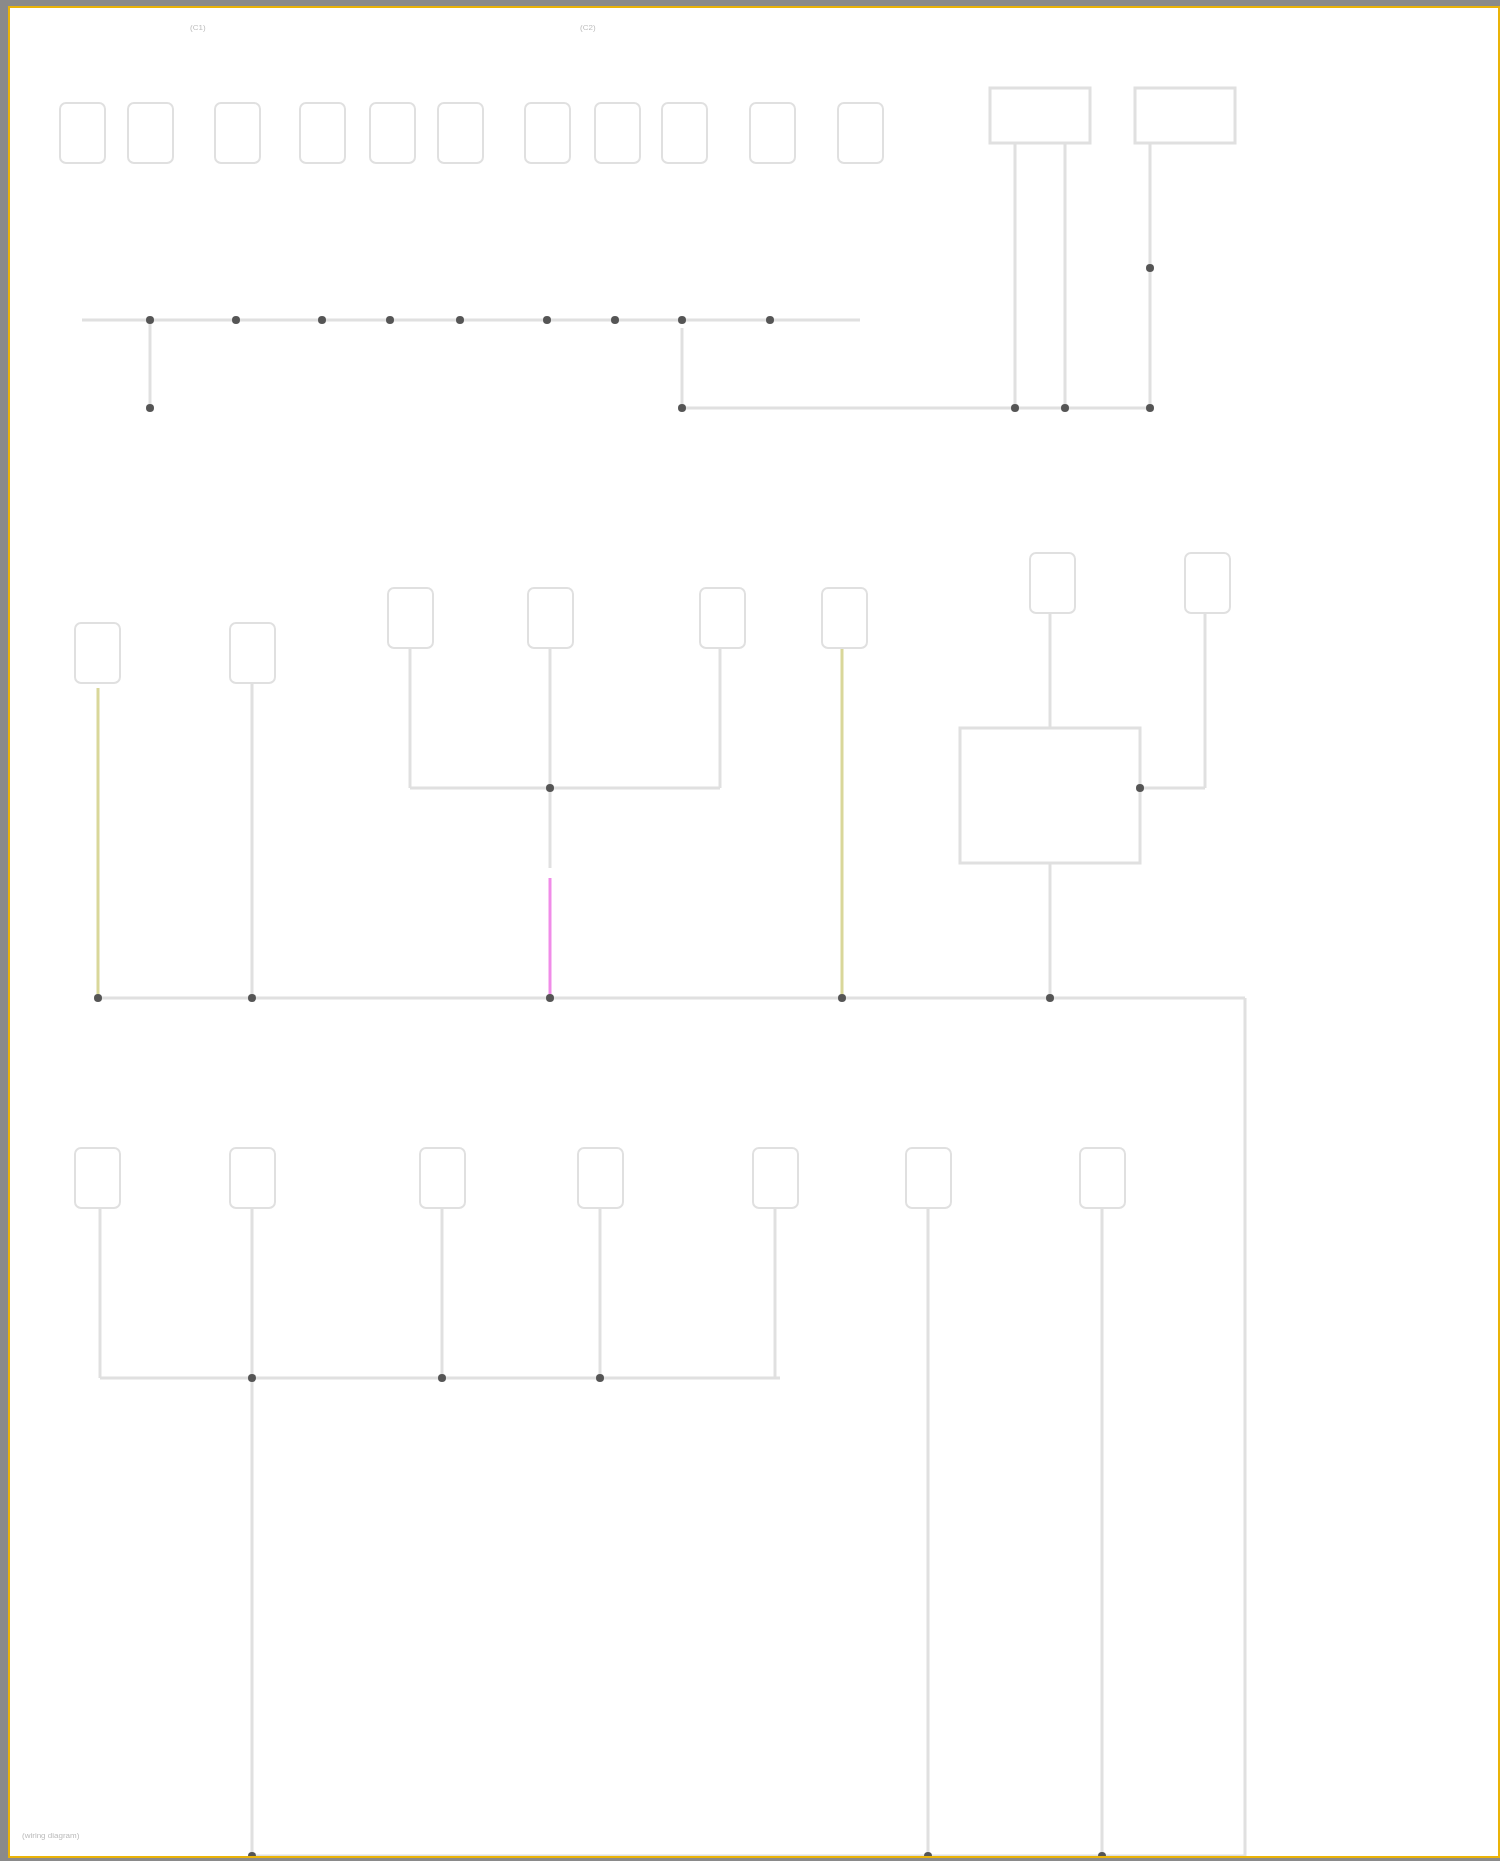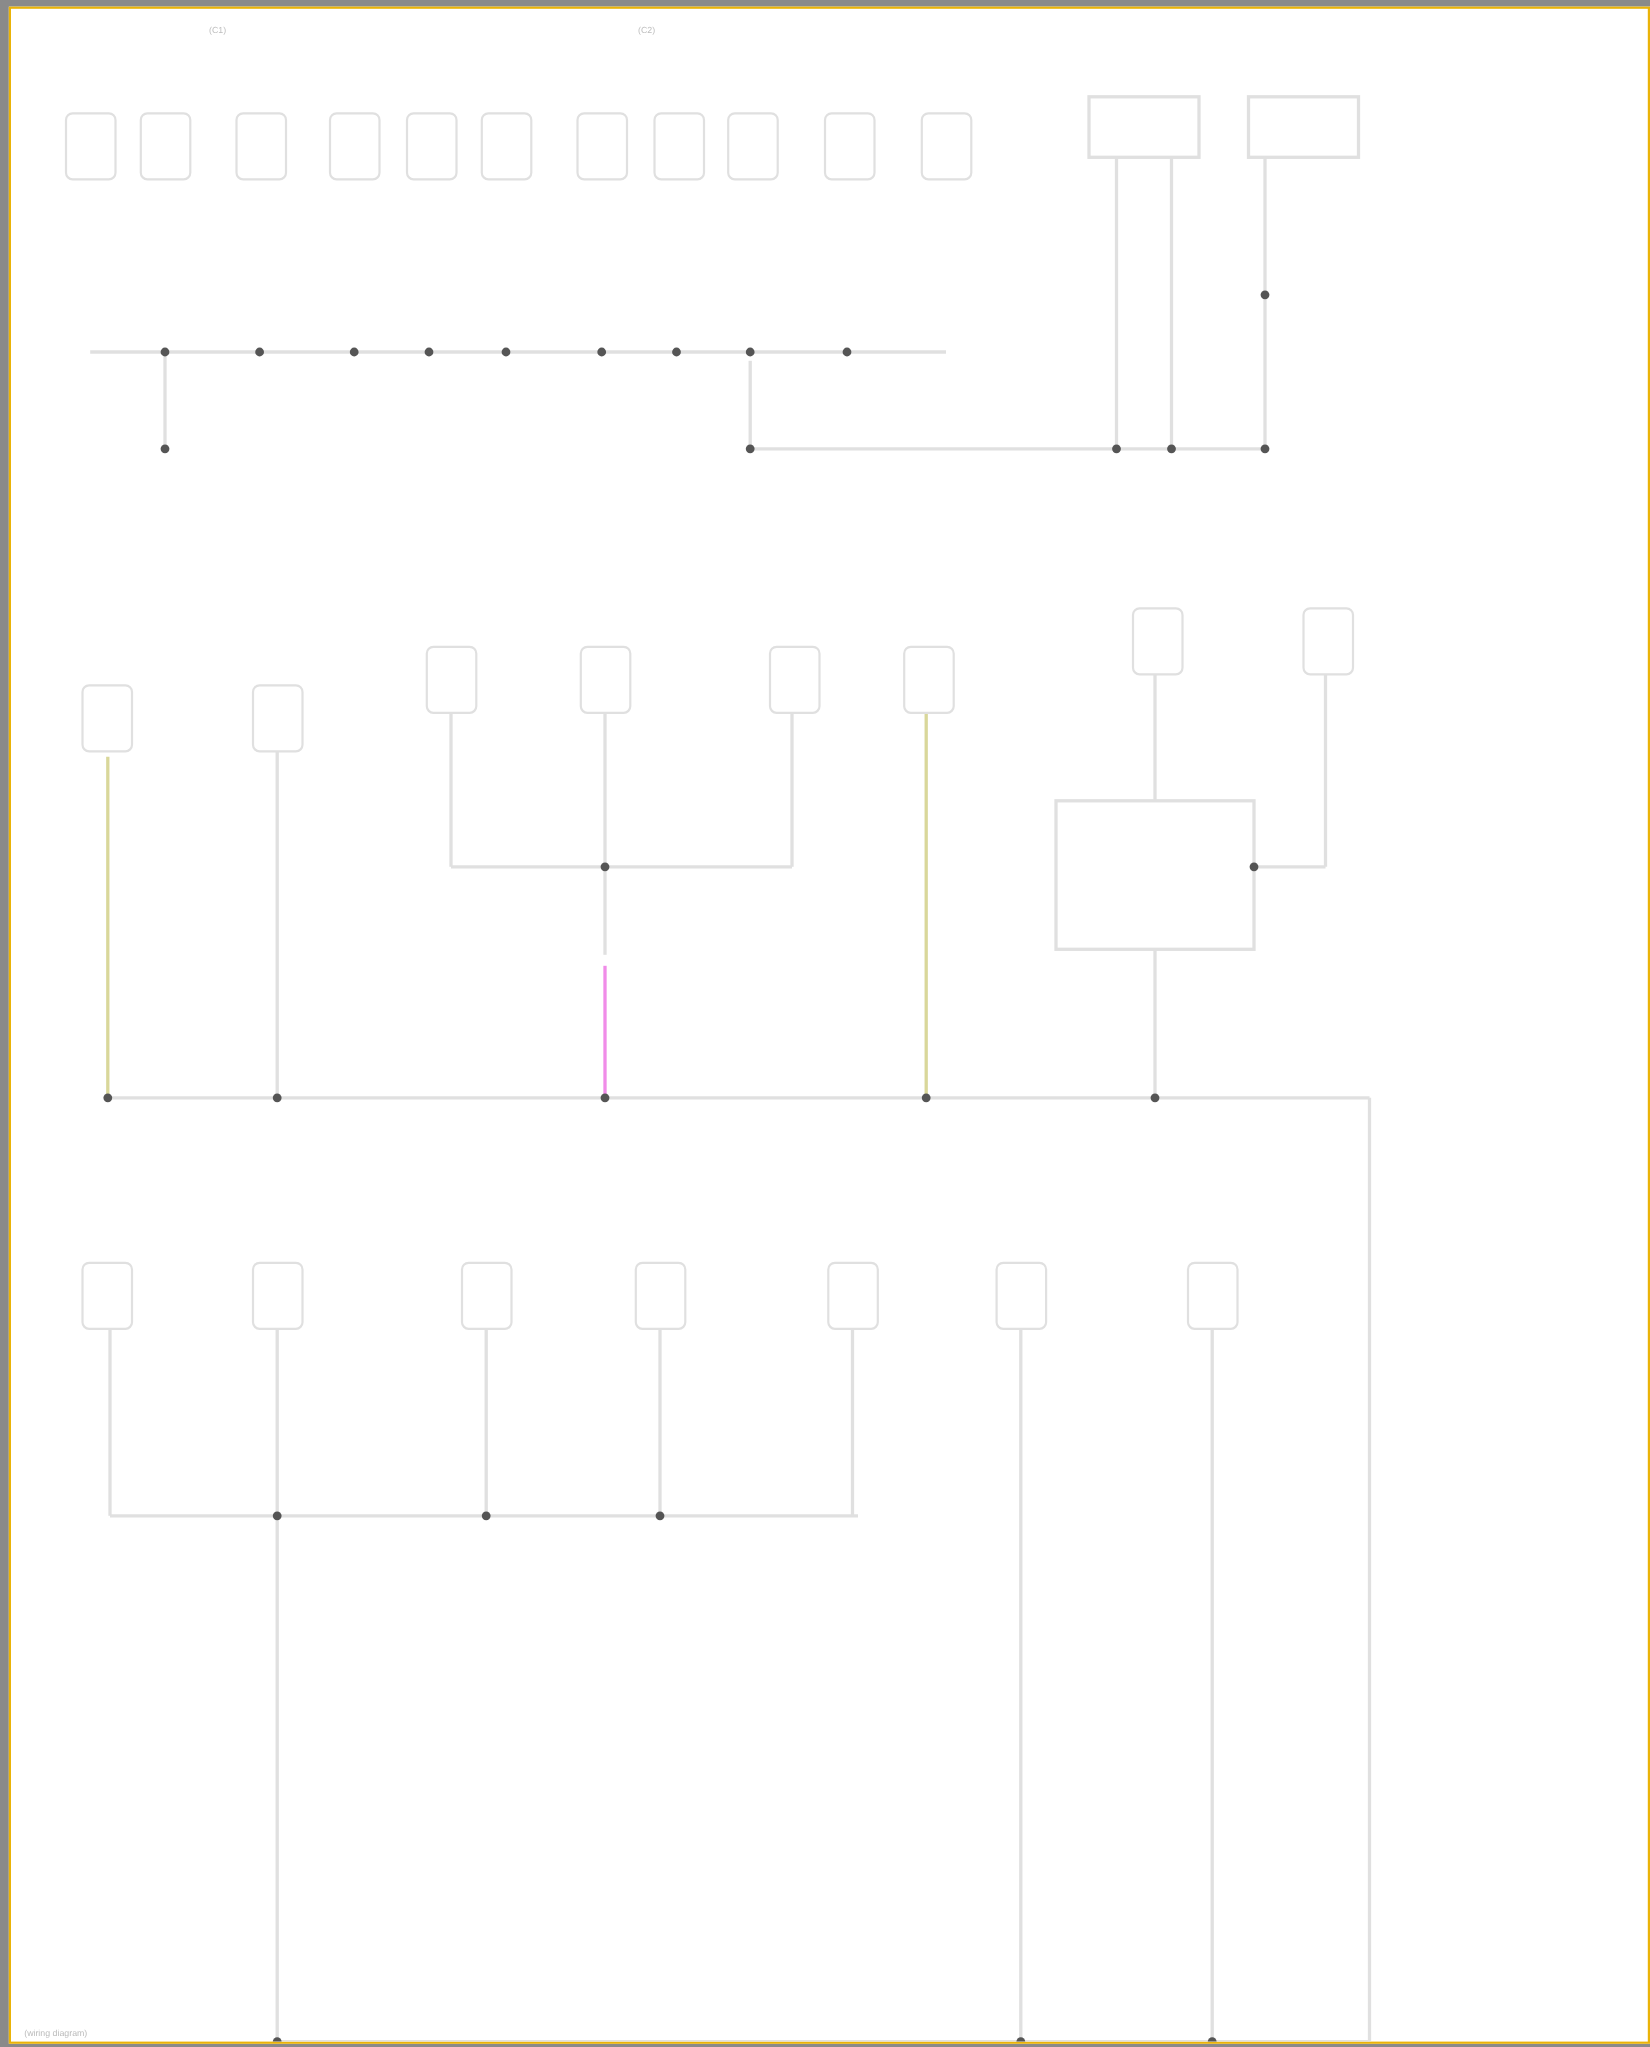--- a/index.html
+++ b/index.html
@@ -1,20 +1,20 @@
 <!DOCTYPE html>
 <html><head>
 <meta charset="utf-8">
 <style>
   html,body{margin:0;padding:0;background:#8a8a8a;}
   body{width:1500px;height:1861px;position:relative;font-family:"Liberation Sans",sans-serif;}
   #sheet{position:absolute;left:8px;top:6px;width:1488px;height:1848px;background:#fff;border:2px solid #eab308;}
   svg{position:absolute;left:0;top:0;}
   .lbl{font-size:8px;fill:#bdbdbd;font-family:"Liberation Sans",sans-serif;}
-  #footer{position:absolute;left:12px;bottom:3px;font-size:8px;color:#bbb;}
+  #footer{position:absolute;left:12px;bottom:16px;font-size:8px;color:#bbb;}
 </style>
 </head>
 <body>
 
 <div id="sheet">
 <svg width="1488" height="1848">
   <g stroke="#e0e0e0" stroke-width="3" fill="none">
 
     <g id="topcomps"></g>
     <line x1="72" y1="312" x2="850" y2="312"></line>

